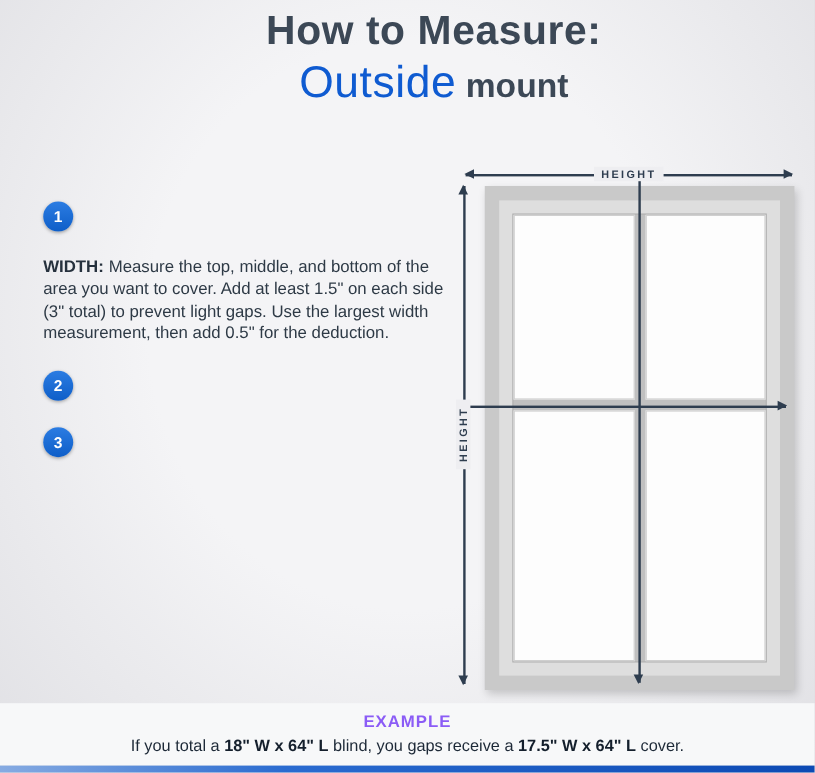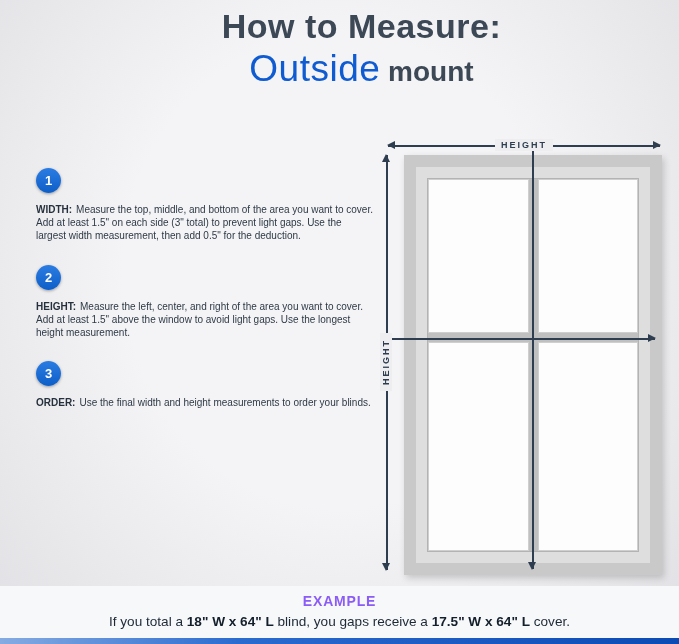--- a/index.html
+++ b/index.html
@@ -24,21 +24,21 @@
   
   .steps { position:absolute; left:36px; top:168px; width:338px; }
   .step { margin-bottom:20px; }
   .step-num {
     width:25px; height:25px; border-radius:50%;
     background: linear-gradient(180deg,#2b7ce2 0%, #0e5ec8 100%);
     color:#ffffff; font-weight:700; font-size:13px;
     display:flex; align-items:center; justify-content:center;
     box-shadow:0 1px 3px rgba(0,0,0,0.35);
   }
-  .step-text { margin-top:10px; font-size:10px; line-height:1.32; color:#2e3a46; }
+  .step-text { margin-top:20px; font-size:14px; line-height:1.32; color:#2e3a46; }
   .step-label { font-weight:700; margin-right:4px; color:#26313d; }
   .step + .step { margin-top:22px; }
 
   
   .diagram { position:absolute; left:378px; top:133px; width:288px; height:448px; }
 
   .window {
     position:absolute; left:26px; top:22px; width:258px; height:420px;
     background:#c9c9c9; padding:12px;
     box-shadow:2px 3px 7px rgba(0,0,0,0.18);
@@ -107,26 +107,24 @@
 
   <div class="steps">
 
     <div class="step">
       <div class="step-num">1</div>
       <p class="step-text"><b class="step-label">WIDTH:</b><span>Measure the top, middle, and bottom of the area you want to cover. Add at least 1.5" on each side (3" total) to prevent light gaps. Use the largest width measurement, then add 0.5" for the deduction.</span></p>
     </div>
 
     <div class="step">
       <div class="step-num">2</div>
-      <p class="step-text"><b class="step-label">HEIGHT:</b><span>Measure the left, center, and right of the area you want to cover. Add at least 1.5" above the window to avoid light gaps. Use the longest height measurement.</span></p>
     </div>
 
     <div class="step">
       <div class="step-num">3</div>
-      <p class="step-text"><b class="step-label">ORDER:</b><span>Use the final width and height measurements to order your blinds.</span></p>
     </div>
 
   </div>
 
   <div class="diagram">
 
     <div class="window">
       <div class="window-inner">
         <div class="panes">
           <div class="pane"></div>

